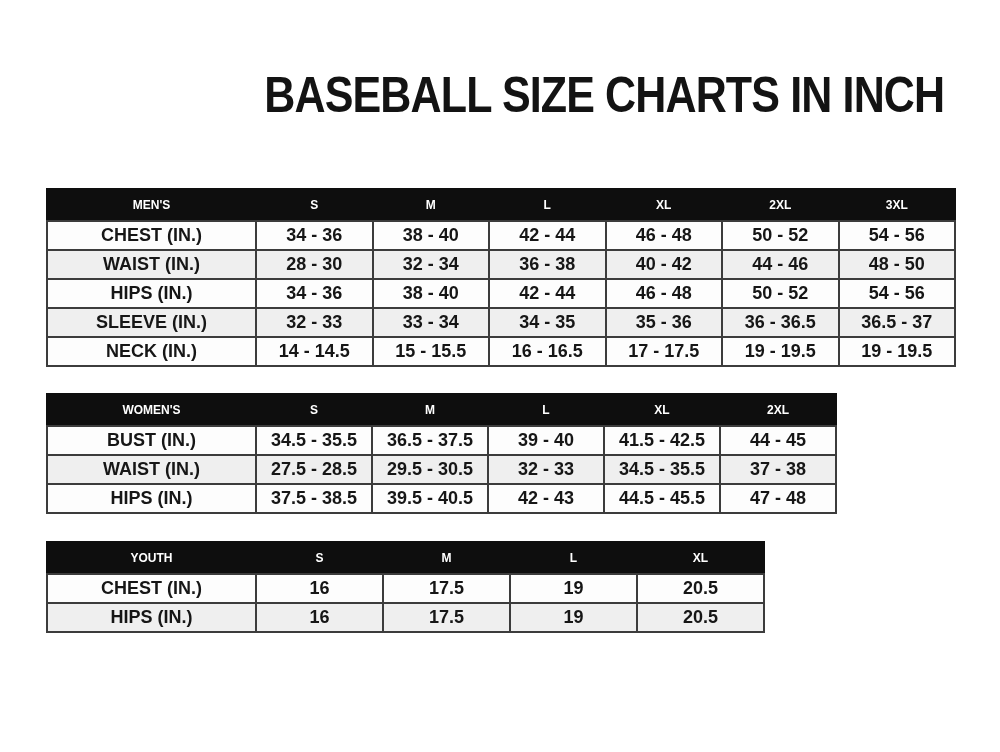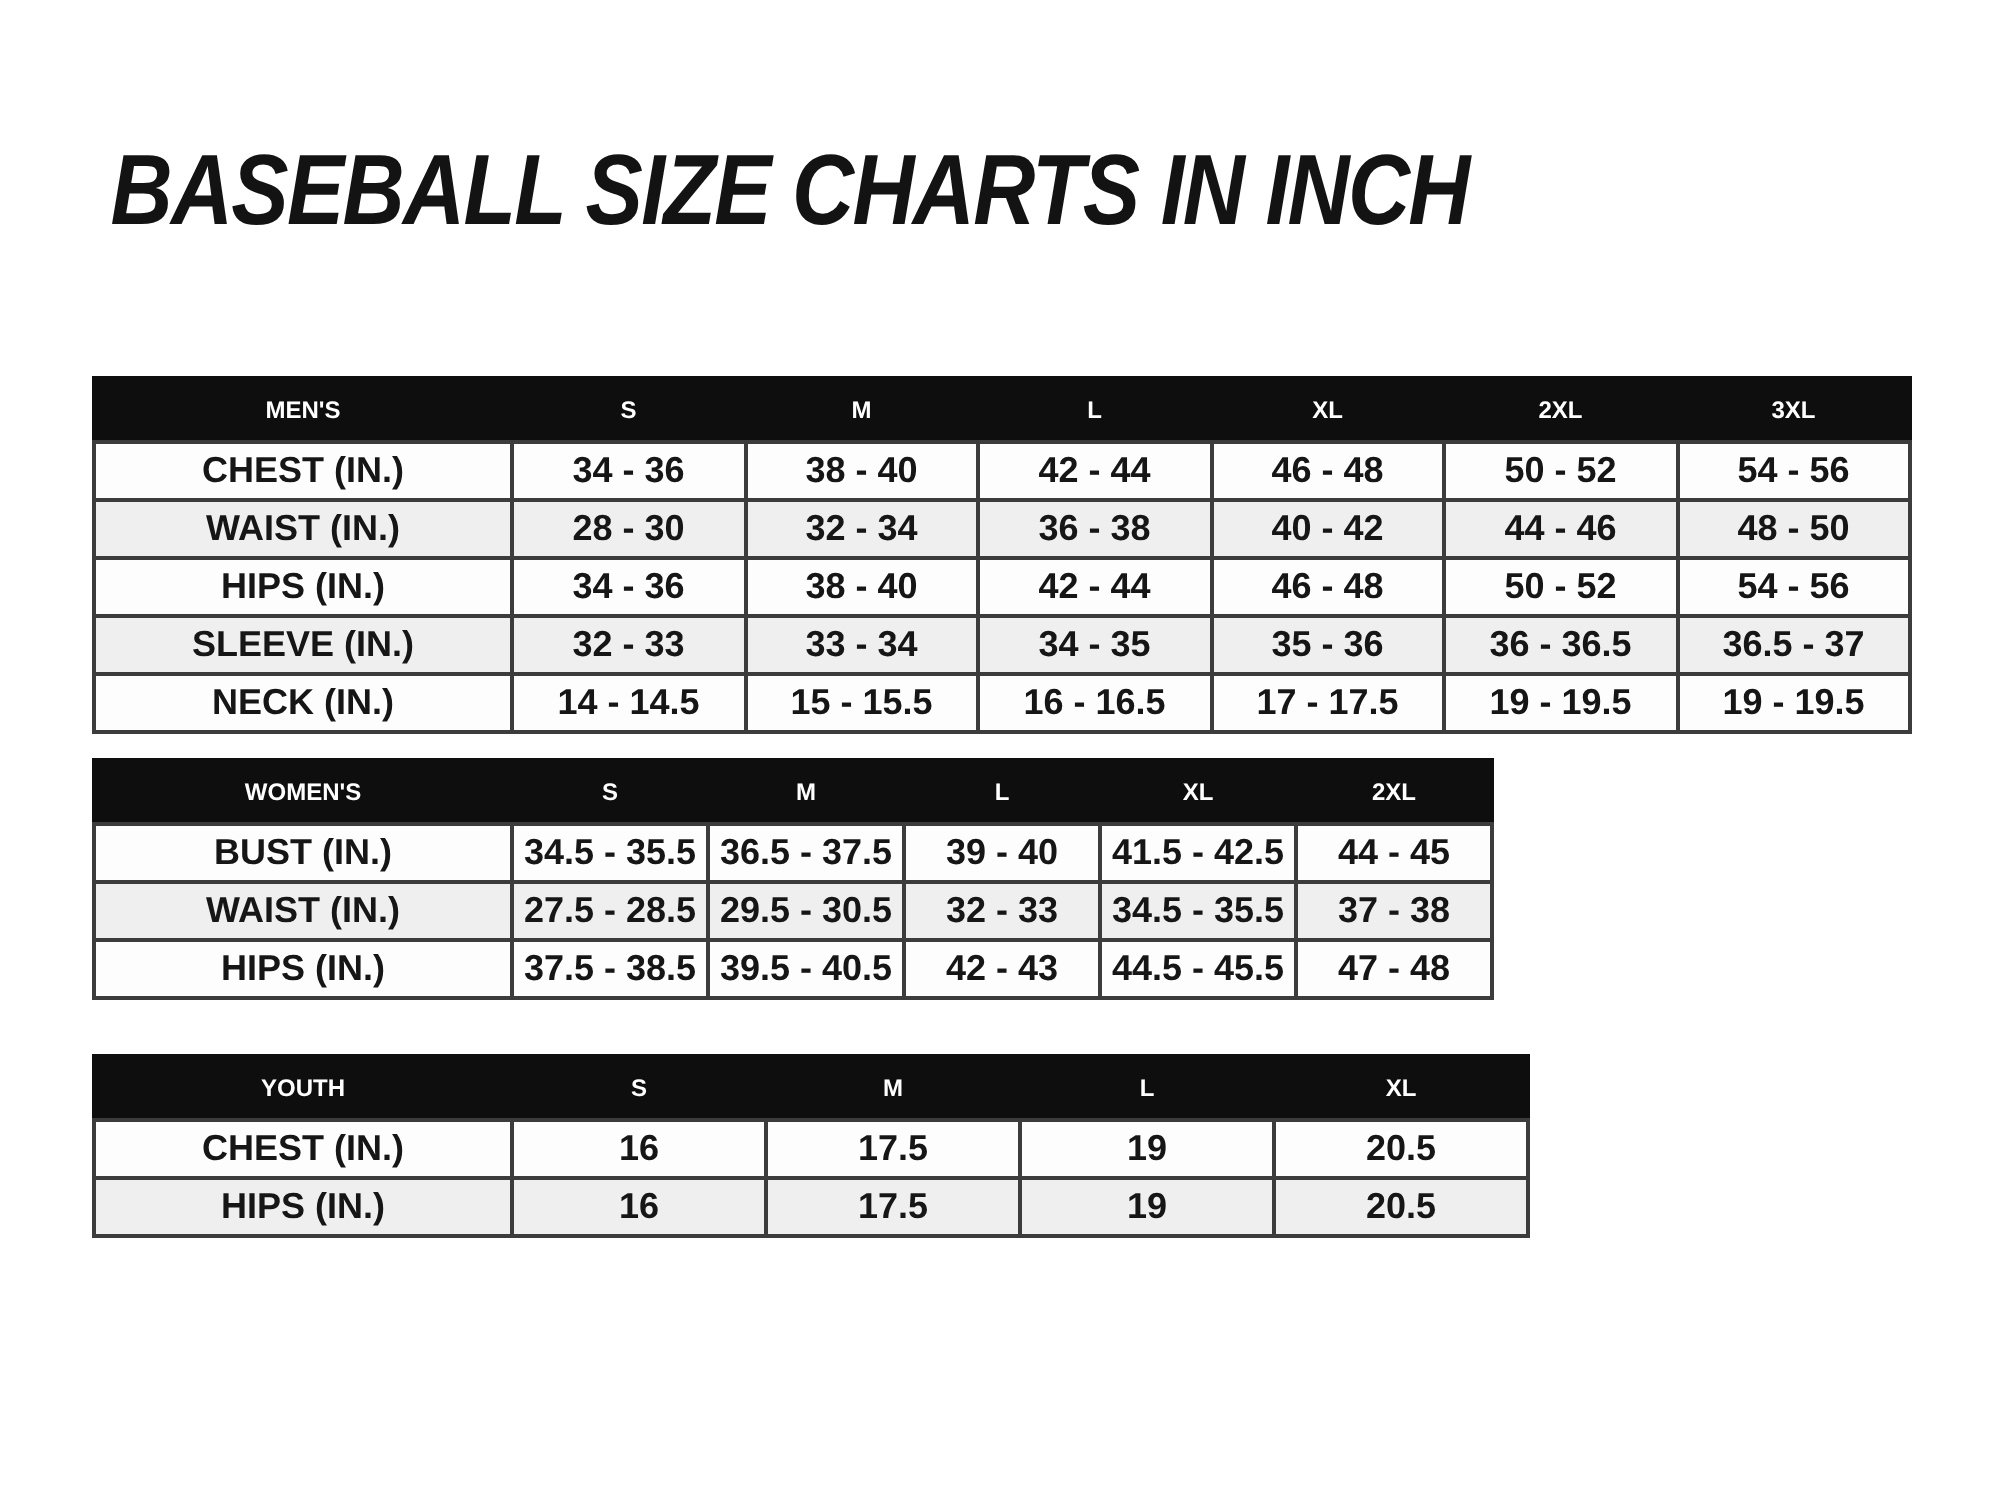--- a/index.html
+++ b/index.html
@@ -8,44 +8,43 @@
     width: 1000px;
     height: 752px;
     background: #ffffff;
     overflow: hidden;
     font-family: "Liberation Sans", sans-serif;
   }
   .page { width: 1000px; height: 752px; }
 
   .title-wrap {
     margin-top: 70px;
-    text-align: left;
+    text-align: right;
     height: 50px;
     line-height: 50px;
     white-space: nowrap;
-    font-style: italic;
   }
   .title-inner {
     display: inline-block;
     font-size: 50px;
     font-weight: bold;
     color: #131313;
     letter-spacing: -1px;
     transform: scaleX(0.86);
     transform-origin: center;
   }
 
   table.size-table {
     border-collapse: collapse;
     table-layout: fixed;
     margin-left: 46px;
     border: 2px solid #1f1f1f;
   }
   table.size-table.mens   { width: 910px; margin-top: 68px; }
-  table.size-table.womens { width: 701px; margin-top: 12px; padding-left: 40px; }
+  table.size-table.womens { width: 791px; margin-top: 26px; padding-left: 40px; }
   table.size-table.youth  { width: 719px; margin-top: 27px; }
 
   col.label-col { width: 209px; }
 
   .size-table th, .size-table td {
     border: 2px solid #3c3c3c;
     text-align: center;
     vertical-align: middle;
     font-weight: bold;
     font-size: 18px;

